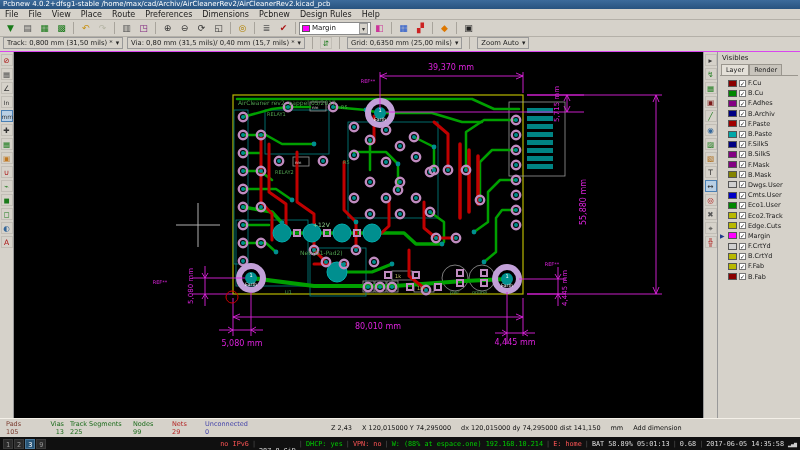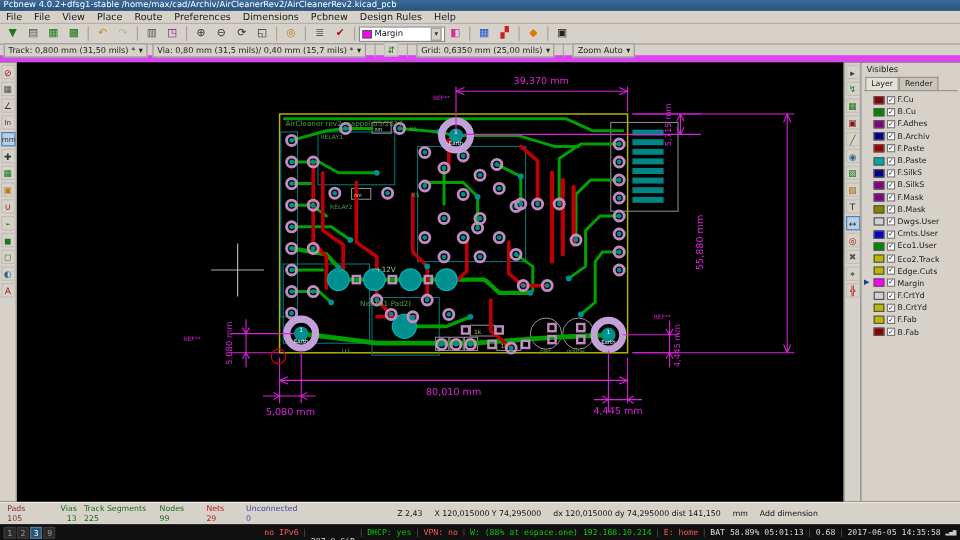--- a/index.html
+++ b/index.html
@@ -14,22 +14,22 @@
                   display:flex; align-items:center; padding-left:2px; }
   .tb-btn { width:15px; height:14px; margin:0 1px; display:flex; align-items:center;
             justify-content:center; font-size:9px; background:#d6d2ca;
             border:1px solid #d6d2ca; }
   .tb-sep { width:1px; height:12px; background:#a8a49c; margin:0 3px; }
   .combo { height:13px; background:#fff; border:1px solid #8a8a8a; display:flex;
            align-items:center; font-size:7px; padding:0 2px; gap:2px; color:#111;
            white-space:nowrap; }
   .combo .arr { width:9px; height:11px; background:#d6d2ca; border:1px solid #999;
                 font-size:6px; line-height:9px; text-align:center; color:#333; }
-  #toolbar-aux { height:15px; background:#d6d2ca; border-bottom:6px solid #d946ef;
-                 display:flex; align-items:center; padding-left:3px; gap:4px; }
+  #toolbar-aux { height:15px; background:#d6d2ca; border-bottom:1px solid #d946ef;
+                 display:flex; align-items:flex-start; padding-left:3px; gap:4px; }
   .aux-combo { height:12px; background:#d6d2ca; border:1px solid #999; display:flex;
                align-items:center; font-size:6.8px; color:#222; padding:0 3px; gap:3px;
                white-space:nowrap; }
   #workspace { position:relative; height:366px; background:#000; }
   .side-tools { position:absolute; top:0; width:14px; height:100%; background:#d6d2ca;
                 display:flex; flex-direction:column; align-items:center; padding-top:2px; }
   #left-tools { left:0; border-right:1px solid #999; }
   #right-tools { right:83px; border-left:1px solid #999; }
   .side-btn { width:12px; height:12px; margin-bottom:2px; font-size:7.5px; line-height:11px;
               text-align:center; border:1px solid #c2beb6; background:#d6d2ca; color:#333; }

